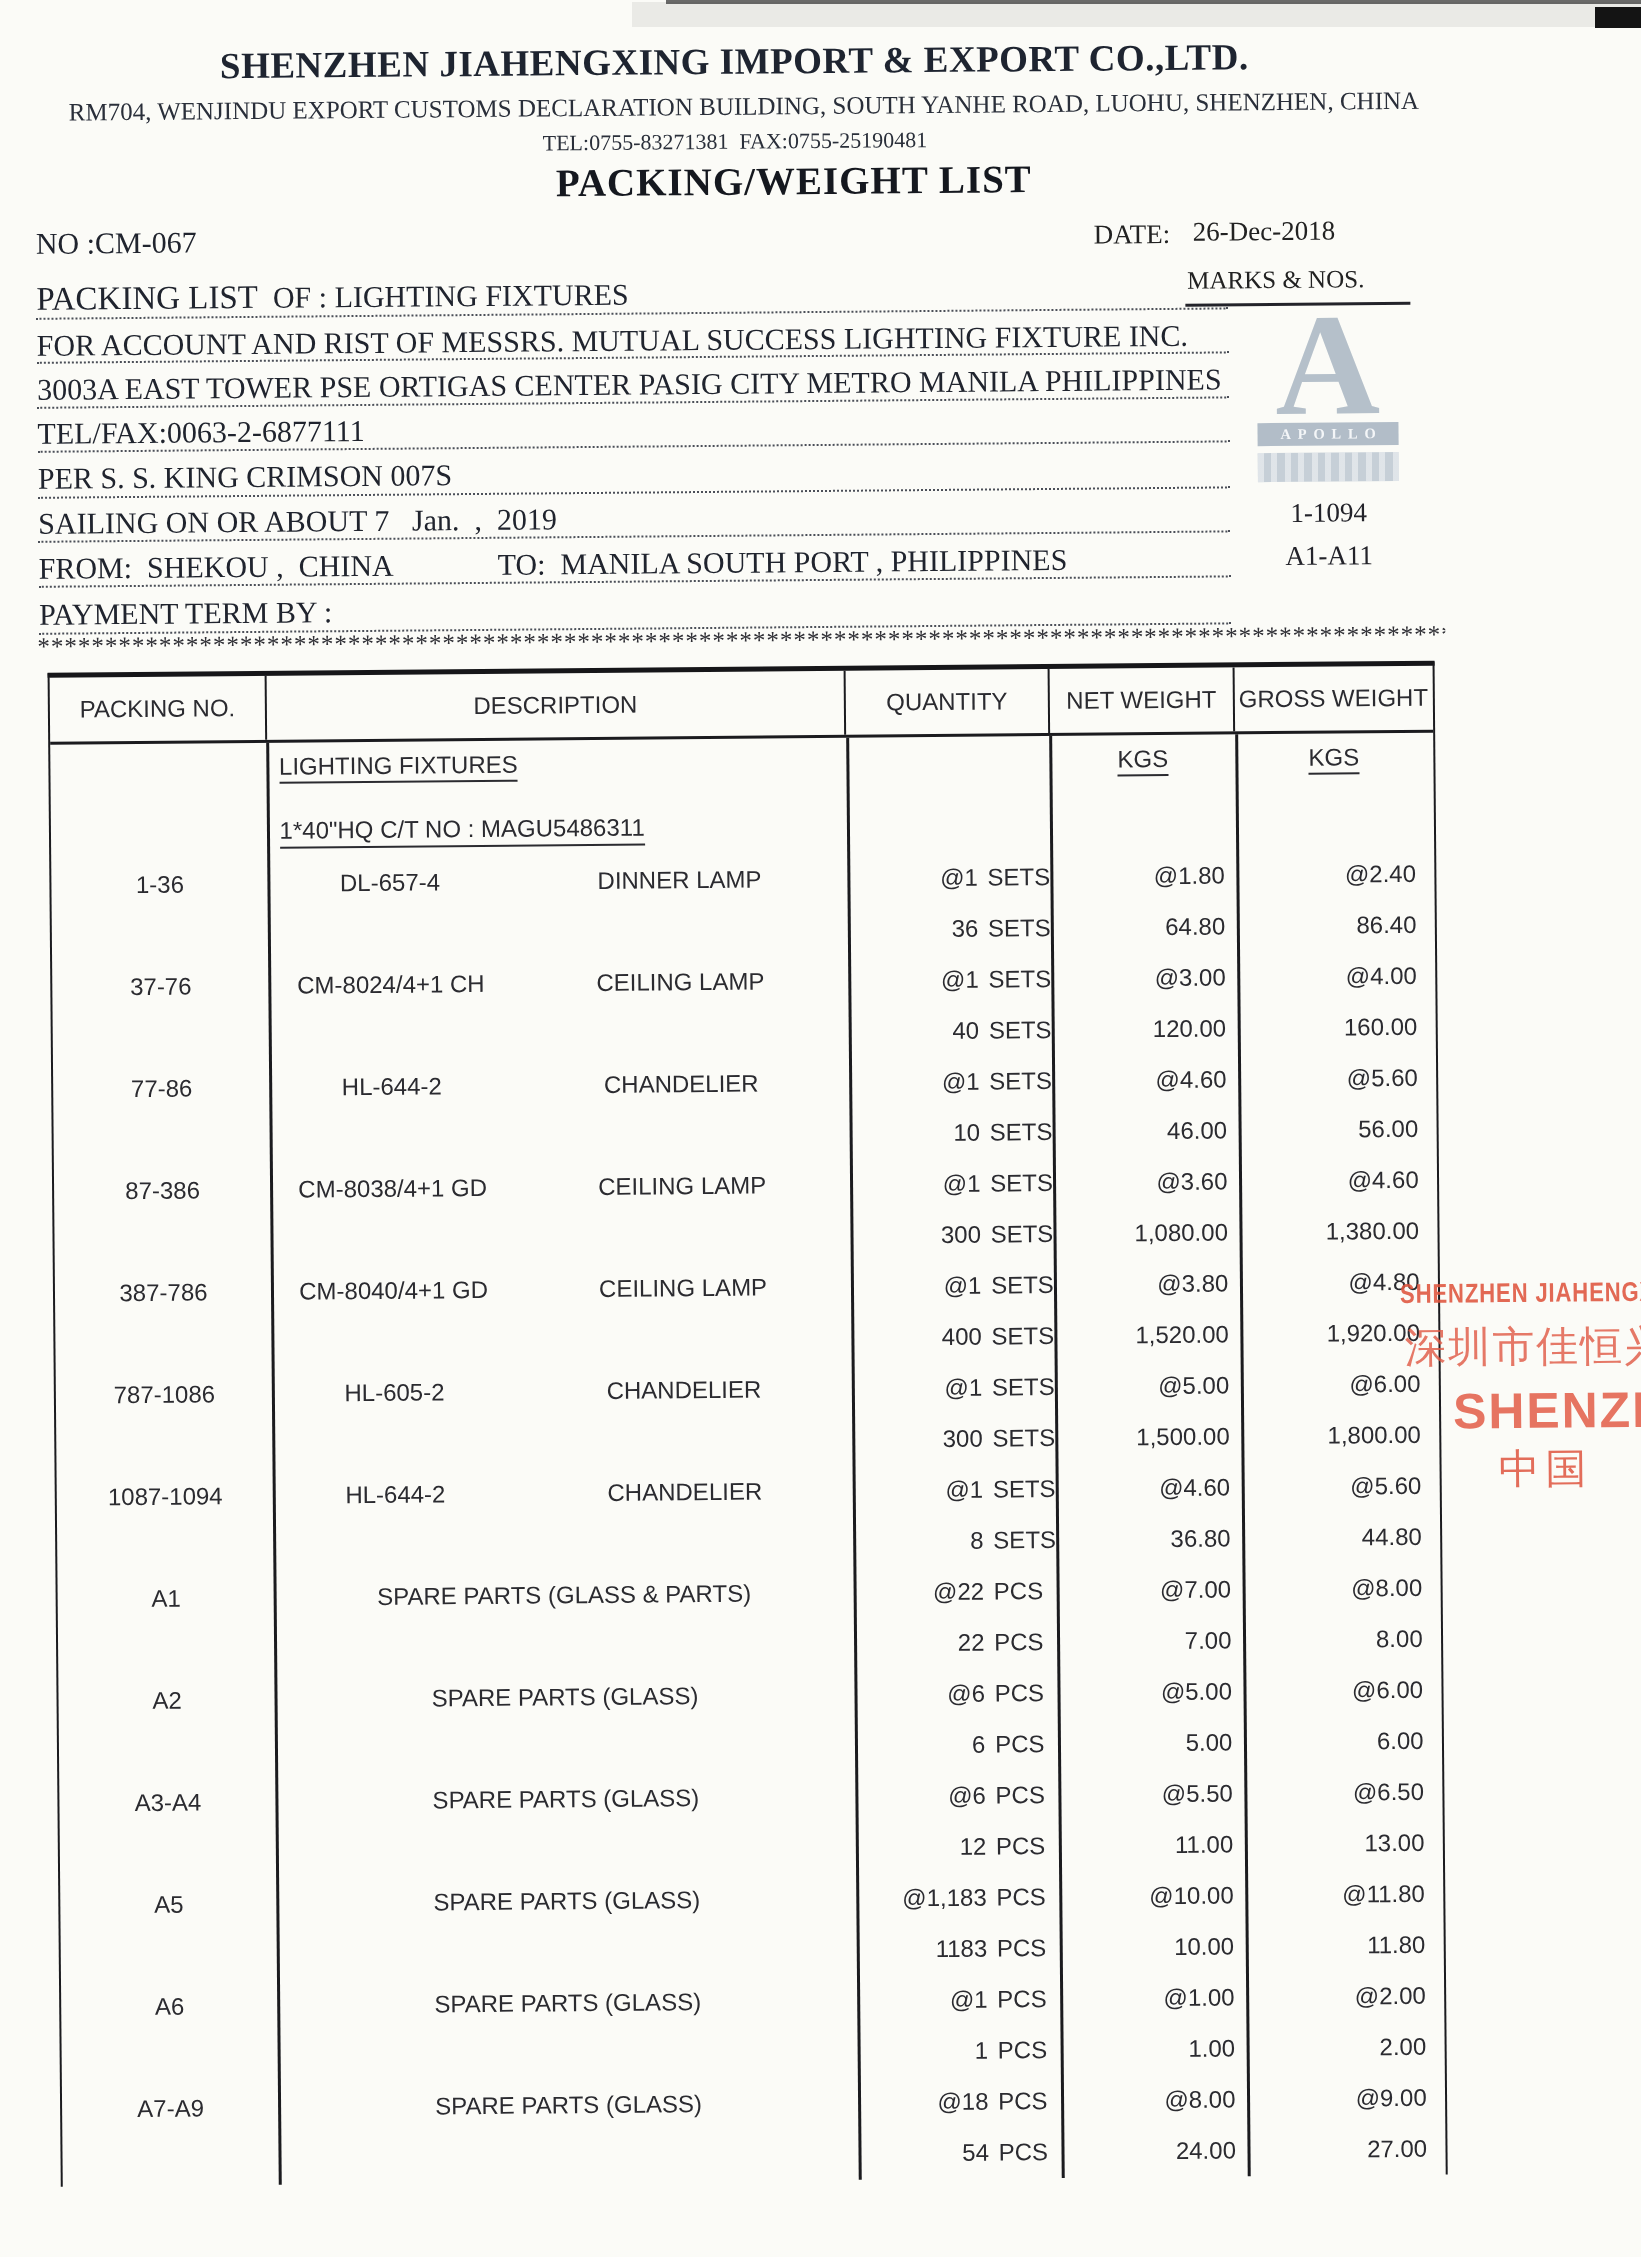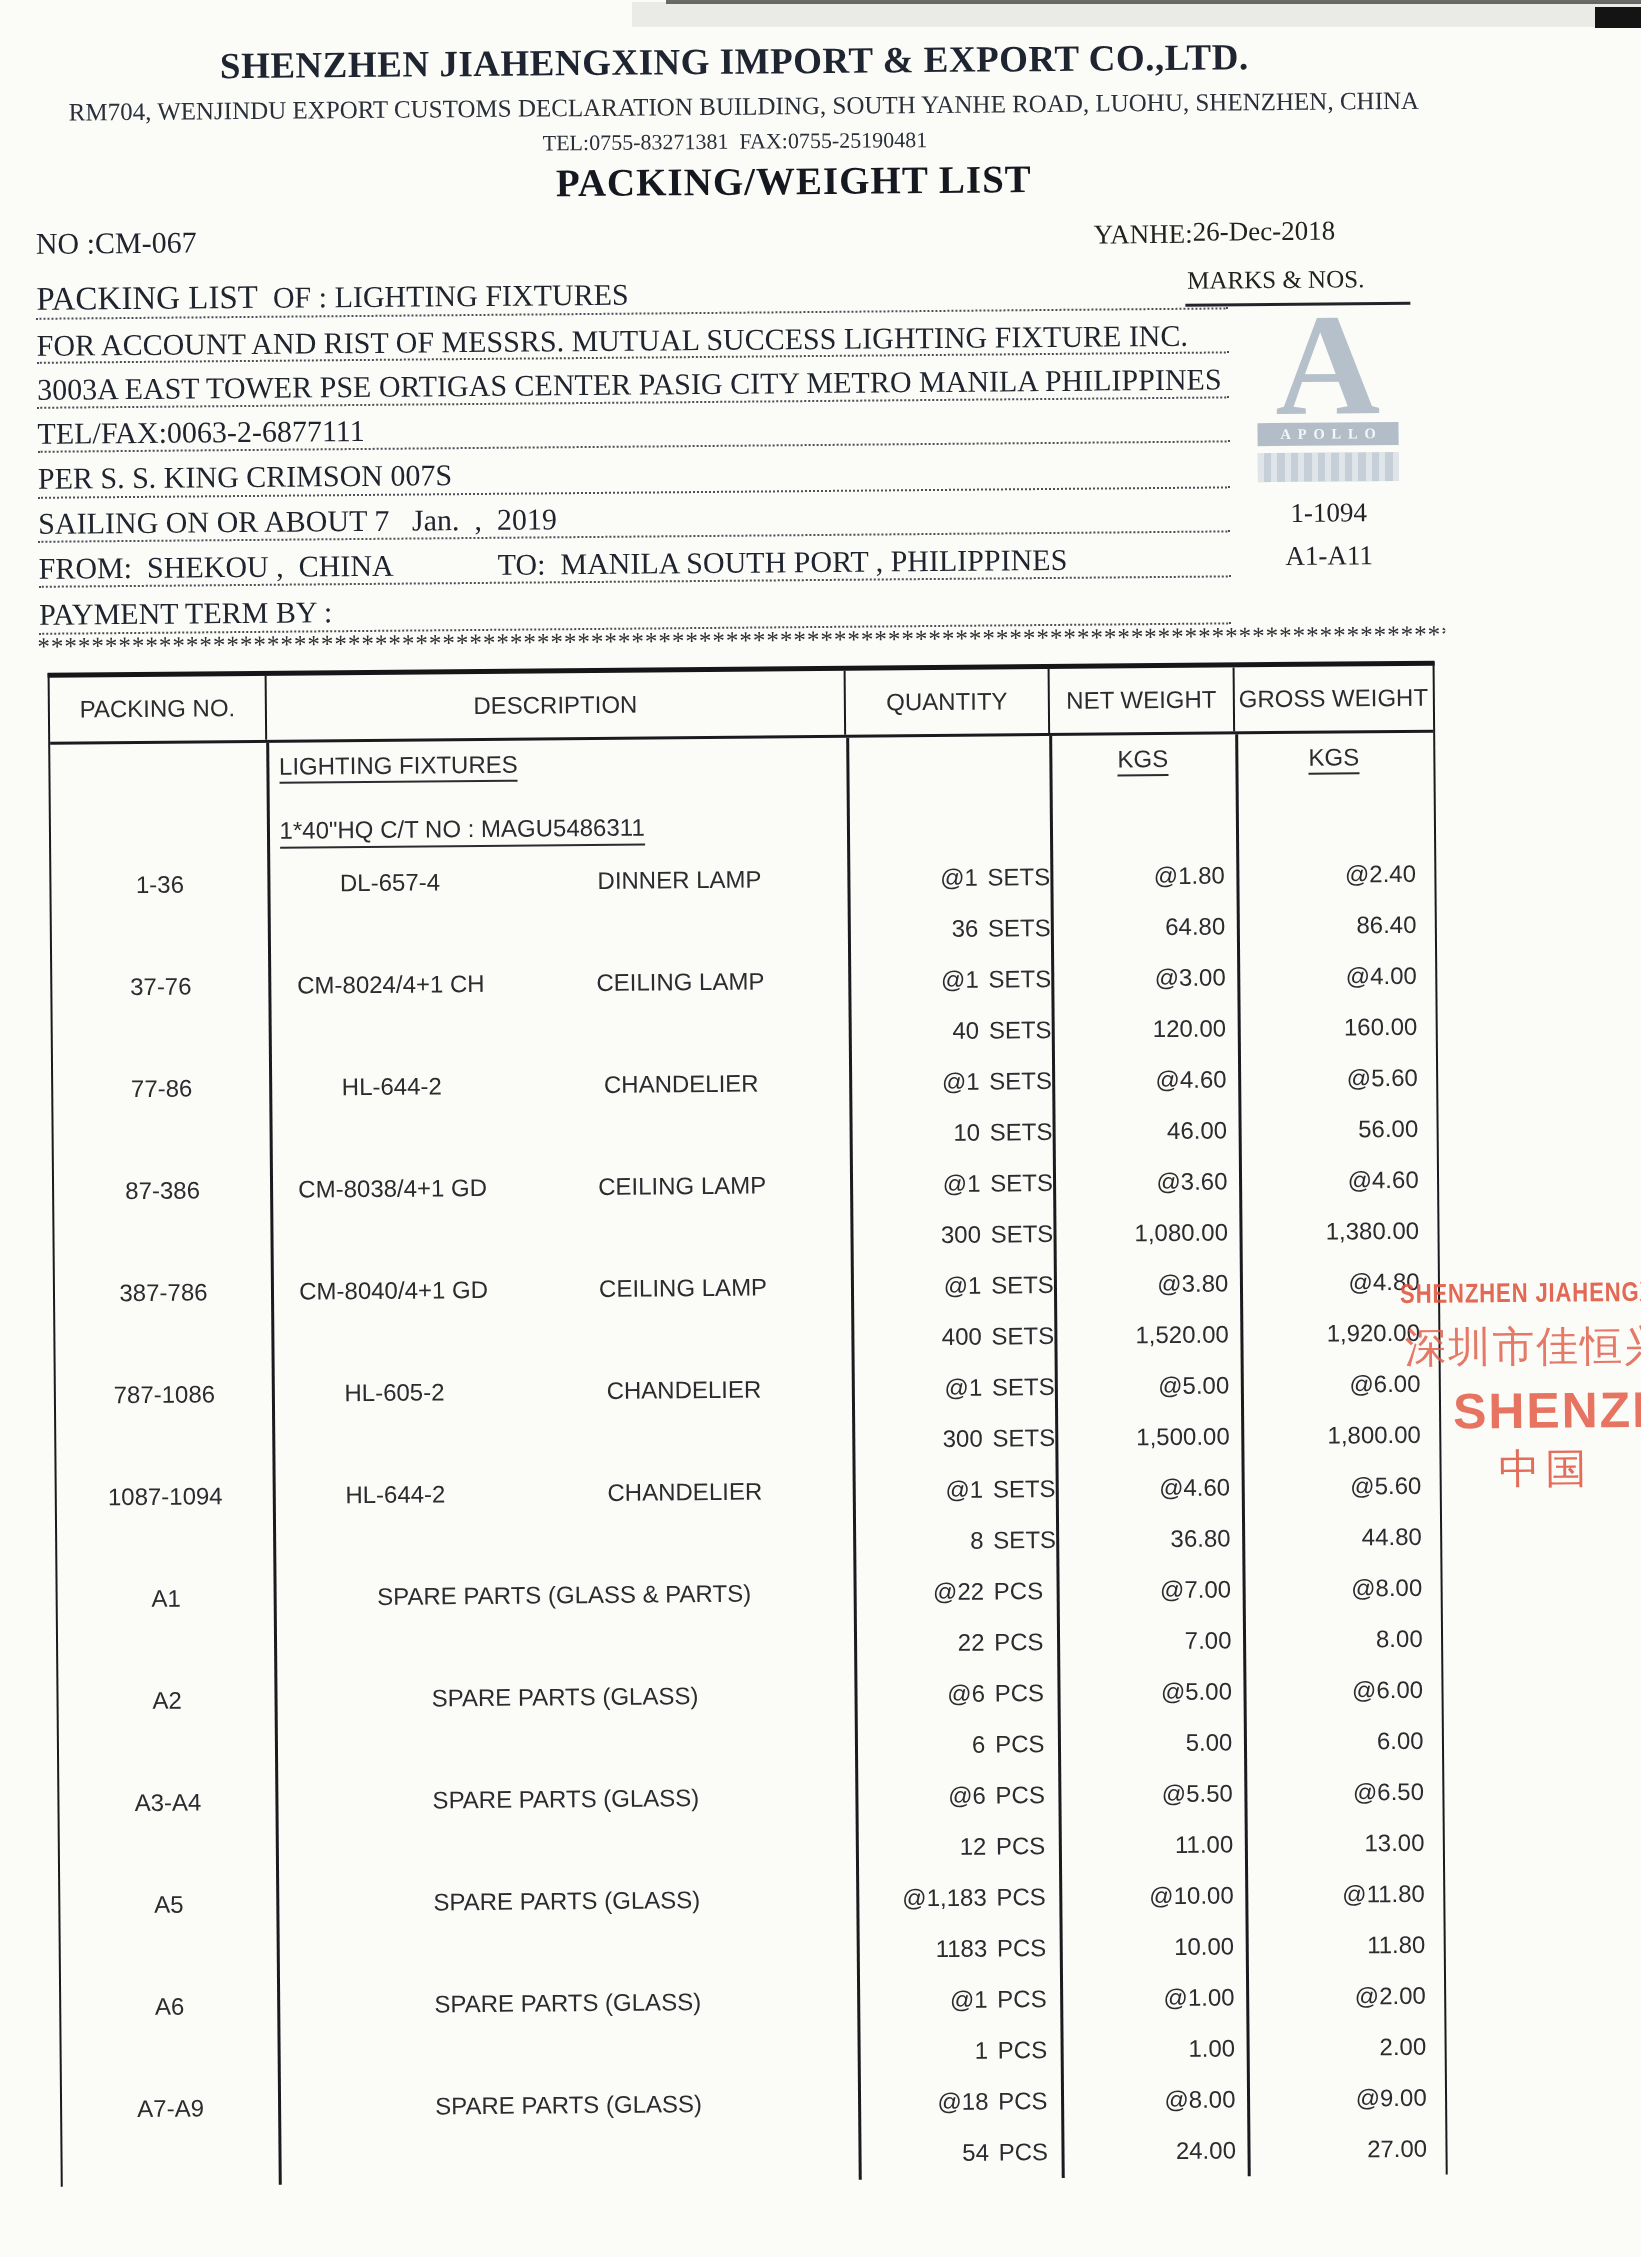--- a/index.html
+++ b/index.html
@@ -102,21 +102,21 @@
   <div class="corner-blob"></div>
 
   <div class="sheet">
 
     <div class="co-name">SHENZHEN JIAHENGXING IMPORT &amp; EXPORT CO.,LTD.</div>
     <div class="co-addr">RM704, WENJINDU EXPORT CUSTOMS DECLARATION BUILDING, SOUTH YANHE ROAD, LUOHU, SHENZHEN, CHINA</div>
     <div class="co-tel">TEL:0755-83271381  FAX:0755-25190481</div>
     <div class="doc-title">PACKING/WEIGHT LIST</div>
 
     <div class="info no-line">NO :CM-067</div>
-    <div class="date-label">YANHE:</div>
+    <div class="date-label">DATE:</div>
     <div class="date-val">26-Dec-2018</div>
     <div class="marks-label">MARKS &amp; NOS.</div>
     <div class="marks-underline"></div>
 
     <div class="info il2"><span class="big">PACKING LIST</span><span>  OF : LIGHTING FIXTURES</span></div>
     <div class="dot dl2"></div>
     <div class="info il3">FOR ACCOUNT AND RIST OF MESSRS. MUTUAL SUCCESS LIGHTING FIXTURE INC.</div>
     <div class="dot dl3"></div>
     <div class="info il4">3003A EAST TOWER PSE ORTIGAS CENTER PASIG CITY METRO MANILA PHILIPPINES</div>
     <div class="dot dl4"></div>

